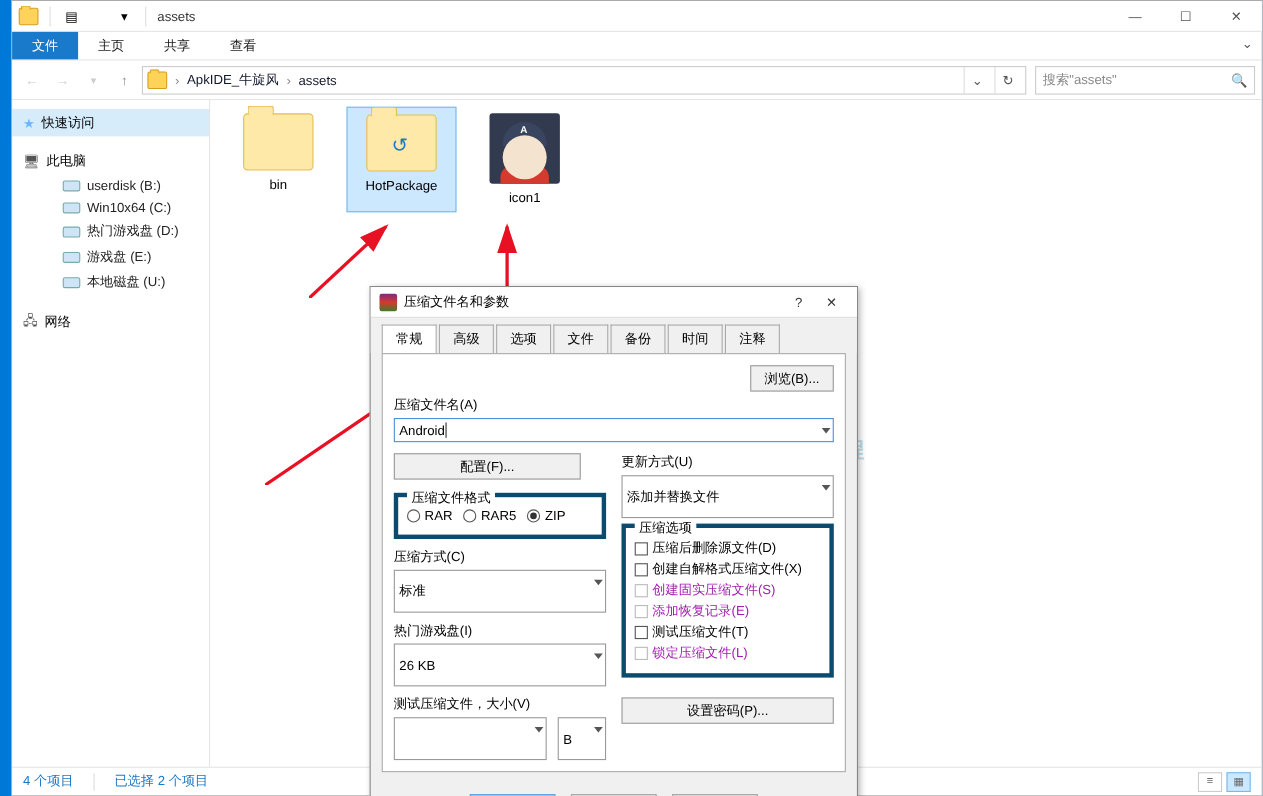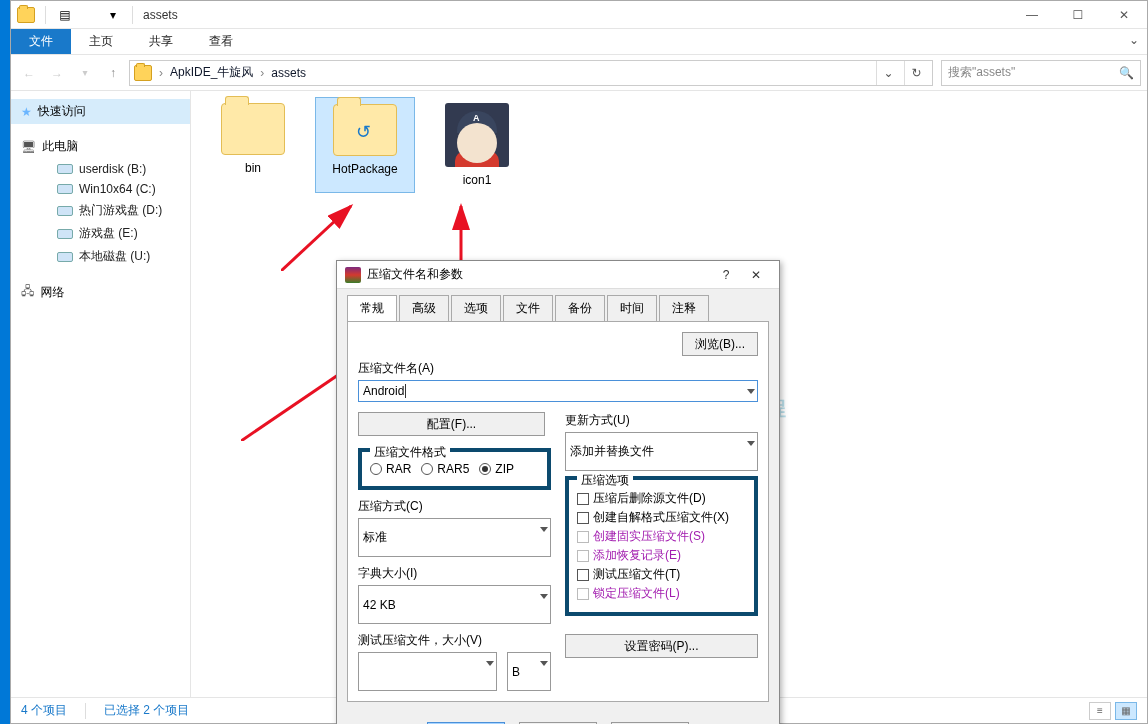--- a/index.html
+++ b/index.html
@@ -80,21 +80,21 @@
   .tabbar { display: flex; padding: 6px 10px 0 10px; gap: 2px; background: #f0f0f0; }
   .tab { padding: 4px 12px; border: 1px solid #aaa; background: #f0f0f0; border-bottom: none; }
   .tab.active { background: #fff; }
   .tabbody { margin: 0 10px 10px 10px; background: #fff; border: 1px solid #aaa; padding: 10px; position: relative; }
 
   .field-label { margin-bottom: 3px; }
   .row { display: flex; gap: 10px; }
   .text-in { border: 1px solid #4a90d9; height: 22px; padding: 2px 4px; font-family: SimSun, monospace; flex:1; display:flex; align-items:center; position:relative; }
   .text-in .dd { position:absolute; right:2px; top:2px; color:#555; }
   .btn { border: 1px solid #999; background: #f0f0f0; height: 24px; padding: 0 12px; display: inline-flex; align-items: center; justify-content: center; }
-  .btn.wide { width: 187px; justify-content: center; }
+  .btn.wide { width: 170px; justify-content: center; }
   .btn.primary { border: 1px solid #4a90d9; box-shadow: inset 0 0 0 1px #a8d4ff; }
 
   .groupbox { border: 4px solid #0c4a6e; padding: 8px; position: relative; margin-top: 6px; }
   .groupbox .legend { position: absolute; top: -8px; left: 8px; background: #fff; padding: 0 4px; }
   .radio, .check { display: flex; align-items: center; gap: 4px; margin: 2px 0; }
   .r { width: 12px; height: 12px; border: 1px solid #555; border-radius: 50%; display: inline-flex; align-items:center; justify-content:center;}
   .r.sel::after { content:""; width:6px; height:6px; background:#333; border-radius:50%; }
   .c { width: 12px; height: 12px; border: 1px solid #555; display:inline-block;}
   .dim-text { color: #a21caf; }
 
@@ -324,23 +324,23 @@
               </label>
           </div>
         </div>
 
         <div class="field-label" style="margin-top:8px">压缩方式(C)</div>
         <div class="select">
             <span>标准</span>
             <span class="dd"><span class="tri-down"></span></span>
           </div>
 
-        <div class="field-label" style="margin-top:8px">字典大小(I)</div>
+        <div class="field-label" style="margin-top:8px">热门游戏盘(I)</div>
         <div class="select">
-            <span>42 KB</span>
+            <span>26 KB</span>
             <span class="dd"><span class="tri-down"></span></span>
           </div>
 
         <div class="field-label" style="margin-top:8px">测试压缩文件，大小(V)</div>
         <div class="row">
           <div class="select" style="flex:1">
               <span></span>
               <span class="dd"><span class="tri-down"></span></span>
             </div>
           <div class="select" style="width:44px">

